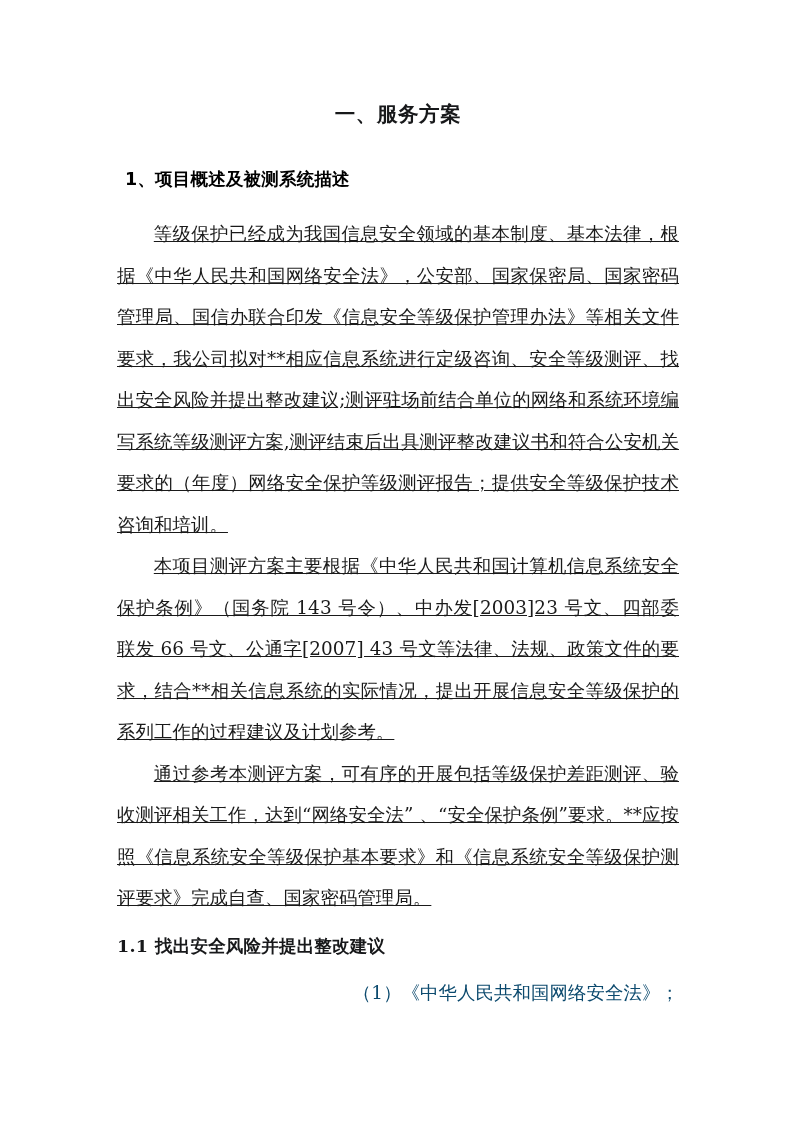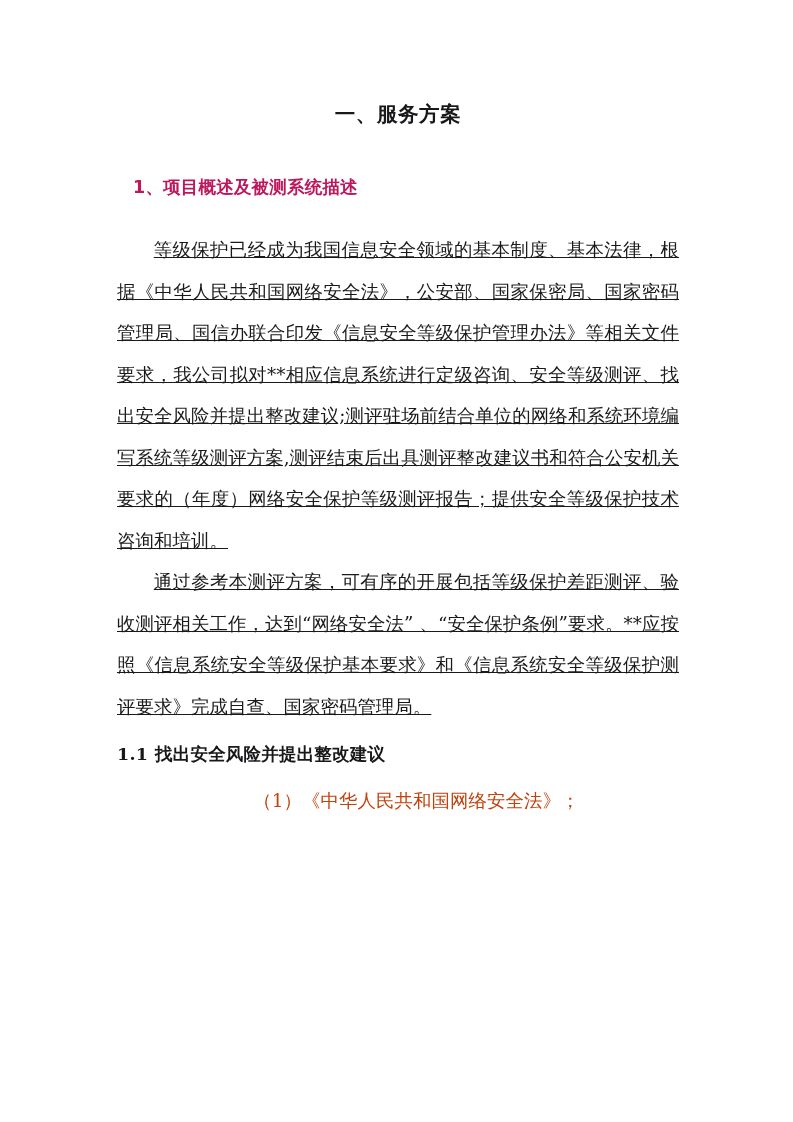--- a/index.html
+++ b/index.html
@@ -38,29 +38,29 @@
     font-family: "DejaVu Sans", "Liberation Sans", sans-serif;
     font-weight: bold;
     font-size: 20.5px;
     line-height: 30px;
     letter-spacing: 0.6px;
     color: #17181a;
   }
 
   
   .h1 {
-    margin: 16px;
+    margin: 8px;
     padding-top: 29px;
     text-align: left;
     font-family: "DejaVu Sans", "Liberation Sans", sans-serif;
     font-weight: bold;
     font-size: 17.5px;
     line-height: 26px;
     letter-spacing: 0.2px;
-    color: #be185d;
+    color: #000000;
   }
 
   
   .h2 {
     margin: 0;
     padding-top: 14px;
     text-align: left;
     font-family: "DejaVu Sans", "Liberation Sans", sans-serif;
     font-weight: bold;
     font-size: 17.5px;
@@ -89,38 +89,39 @@
   }
   .para.first { padding-top: 13px; }
 
   
   .list-line {
     margin: 0;
     padding-top: 12px;
     font-size: 18.4px;
     line-height: 41.5px;
     text-indent: 2em;
-    text-align: center;
+    text-align: right;
     letter-spacing: 0.1px;
     font-family: "DejaVu Serif", "Liberation Serif", serif;
-    color: #c2410c;
+    color: #0c4a6e;
   }
 </style>
 </head>
 <body>
 
 <div class="page">
   <div class="content">
 
     <h1 class="doc-title">一、服务方案</h1>
 
     <h2 class="h1">1、项目概述及被测系统描述</h2>
 
     <p class="para first">等级保护已经成为我国信息安全领域的基本制度、基本法律，根据《中华人民共和国网络安全法》，公安部、国家保密局、国家密码管理局、国信办联合印发《信息安全等级保护管理办法》等相关文件要求，我公司拟对**相应信息系统进行定级咨询、安全等级测评、找出安全风险并提出整改建议;测评驻场前结合单位的网络和系统环境编写系统等级测评方案,测评结束后出具测评整改建议书和符合公安机关要求的（年度）网络安全保护等级测评报告；提供安全等级保护技术咨询和培训。</p>
 
+    <p class="para">本项目测评方案主要根据《中华人民共和国计算机信息系统安全保护条例》（国务院 143 号令）、中办发[2003]23 号文、四部委联发 66 号文、公通字[2007] 43 号文等法律、法规、政策文件的要求，结合**相关信息系统的实际情况，提出开展信息安全等级保护的系列工作的过程建议及计划参考。</p>
 
     <p class="para">通过参考本测评方案，可有序的开展包括等级保护差距测评、验收测评相关工作，达到“网络安全法” 、“安全保护条例”要求。**应按照《信息系统安全等级保护基本要求》和《信息系统安全等级保护测评要求》完成自查、国家密码管理局。</p>
 
     <h3 class="h2">
       <span class="num">1.1</span><span>找出安全风险并提出整改建议</span>
     </h3>
 
     <p class="list-line">（1）《中华人民共和国网络安全法》；</p>
 
   </div>

